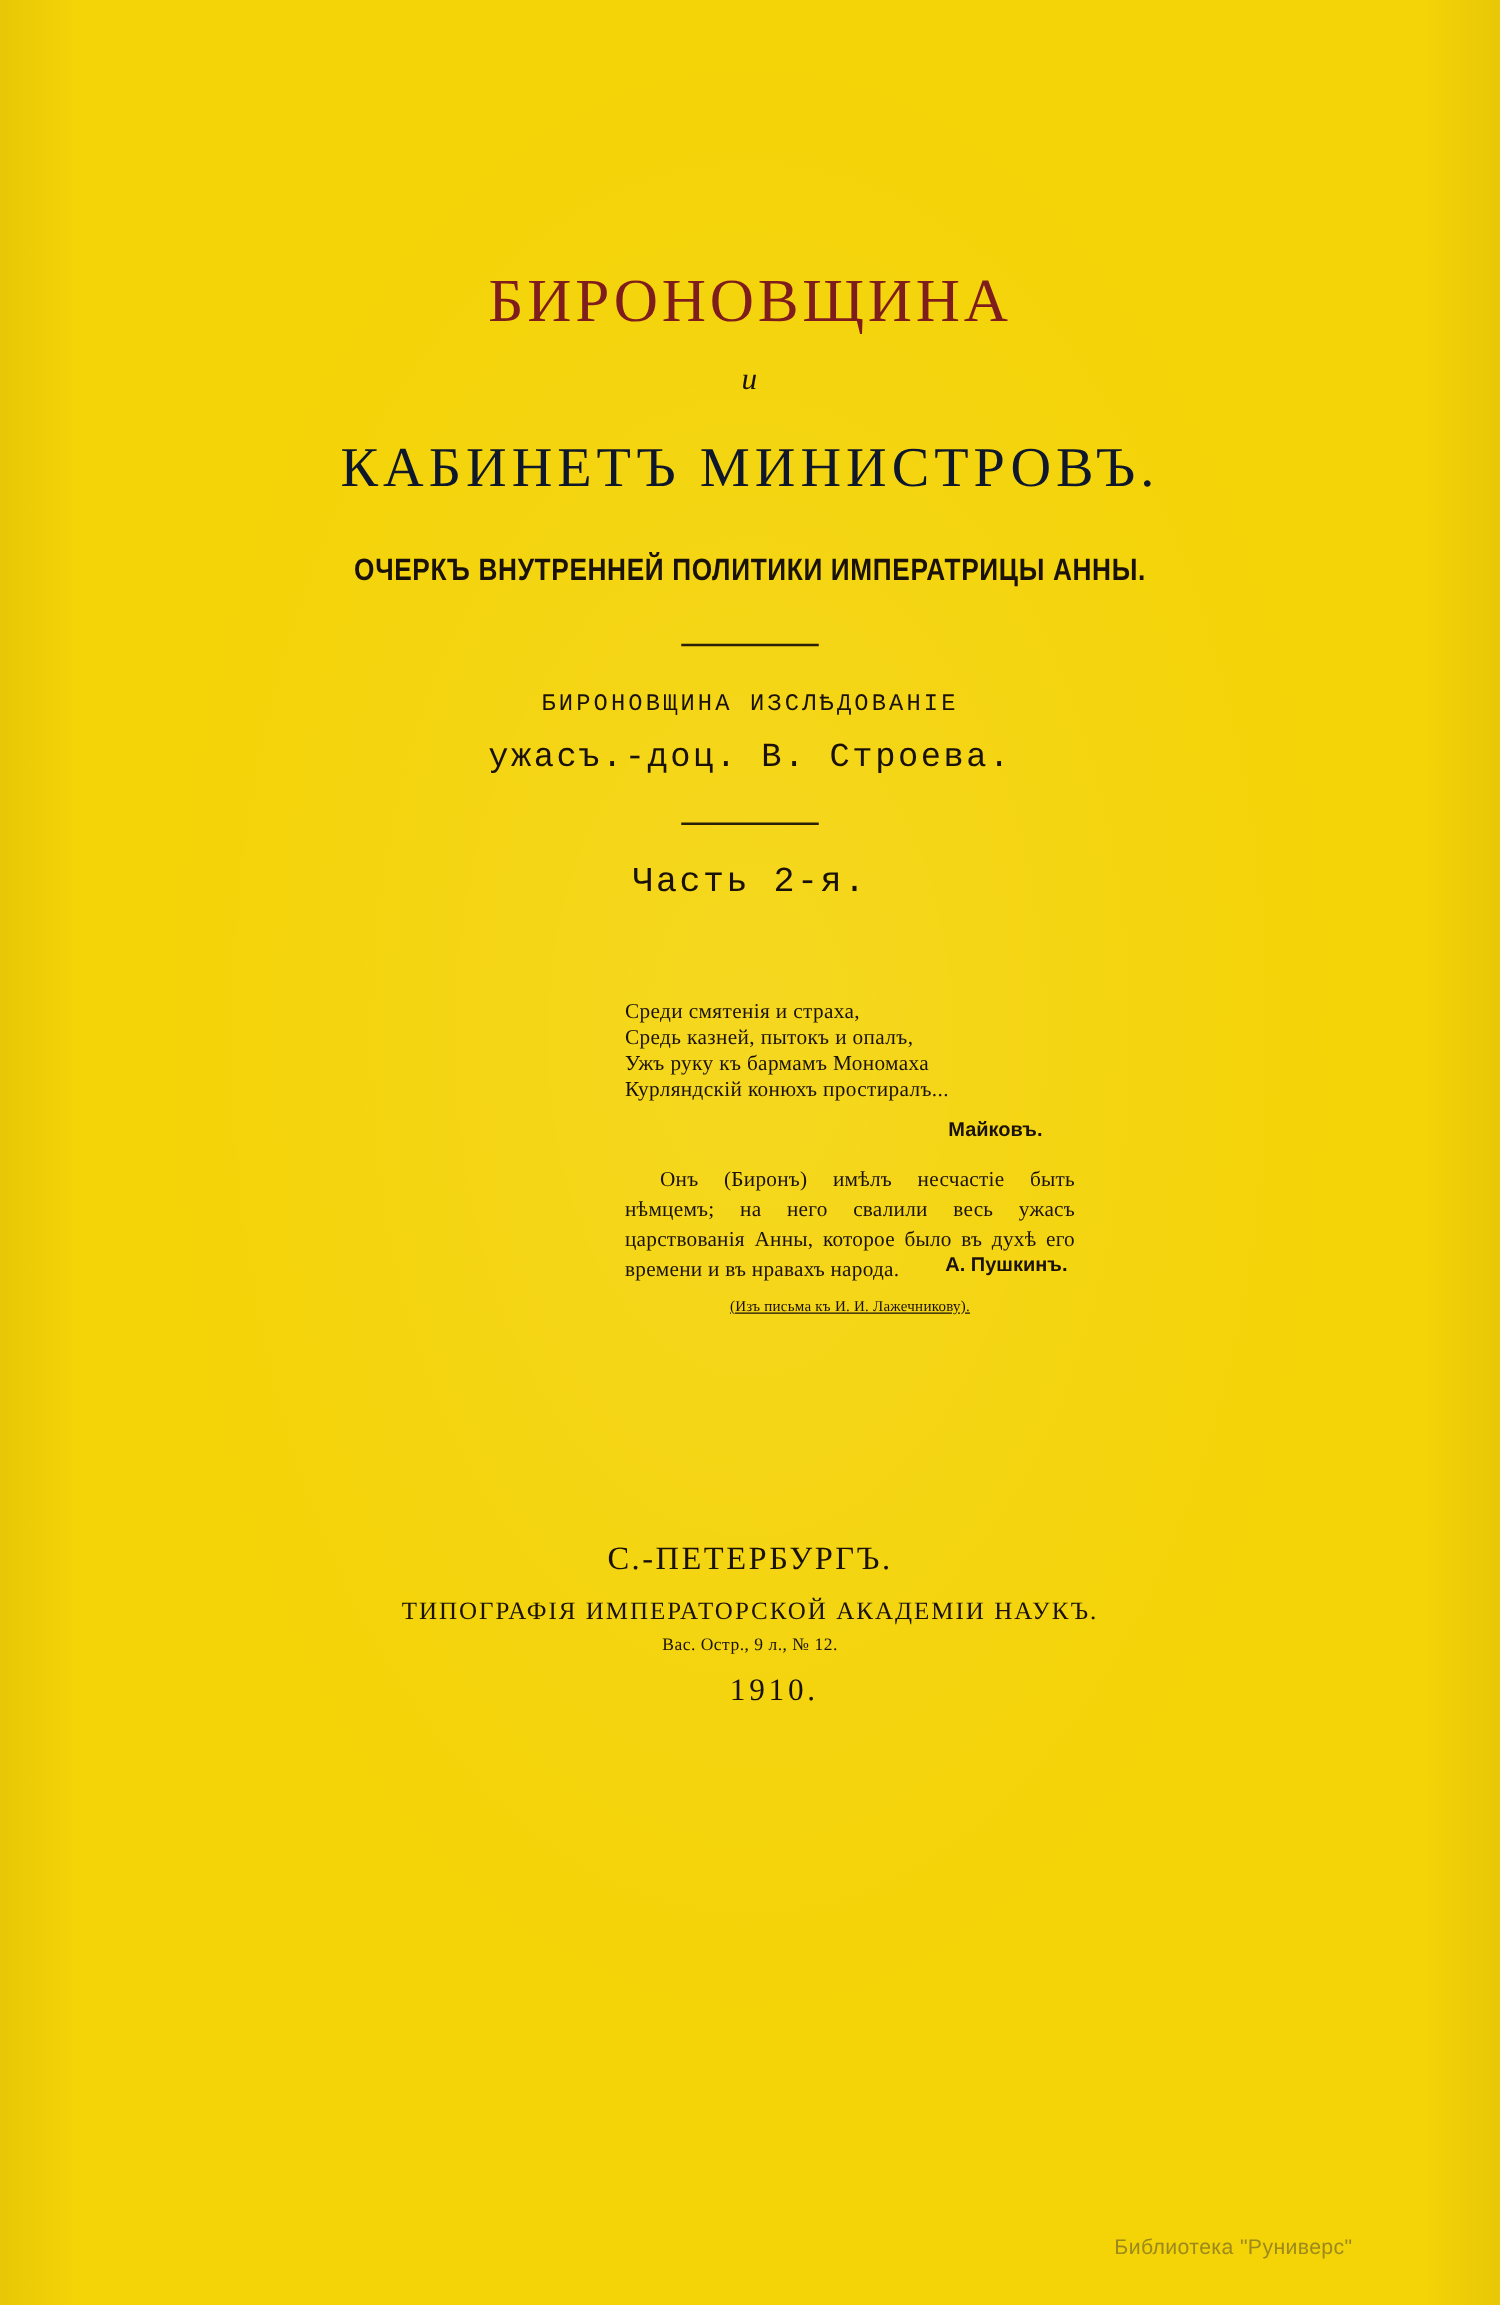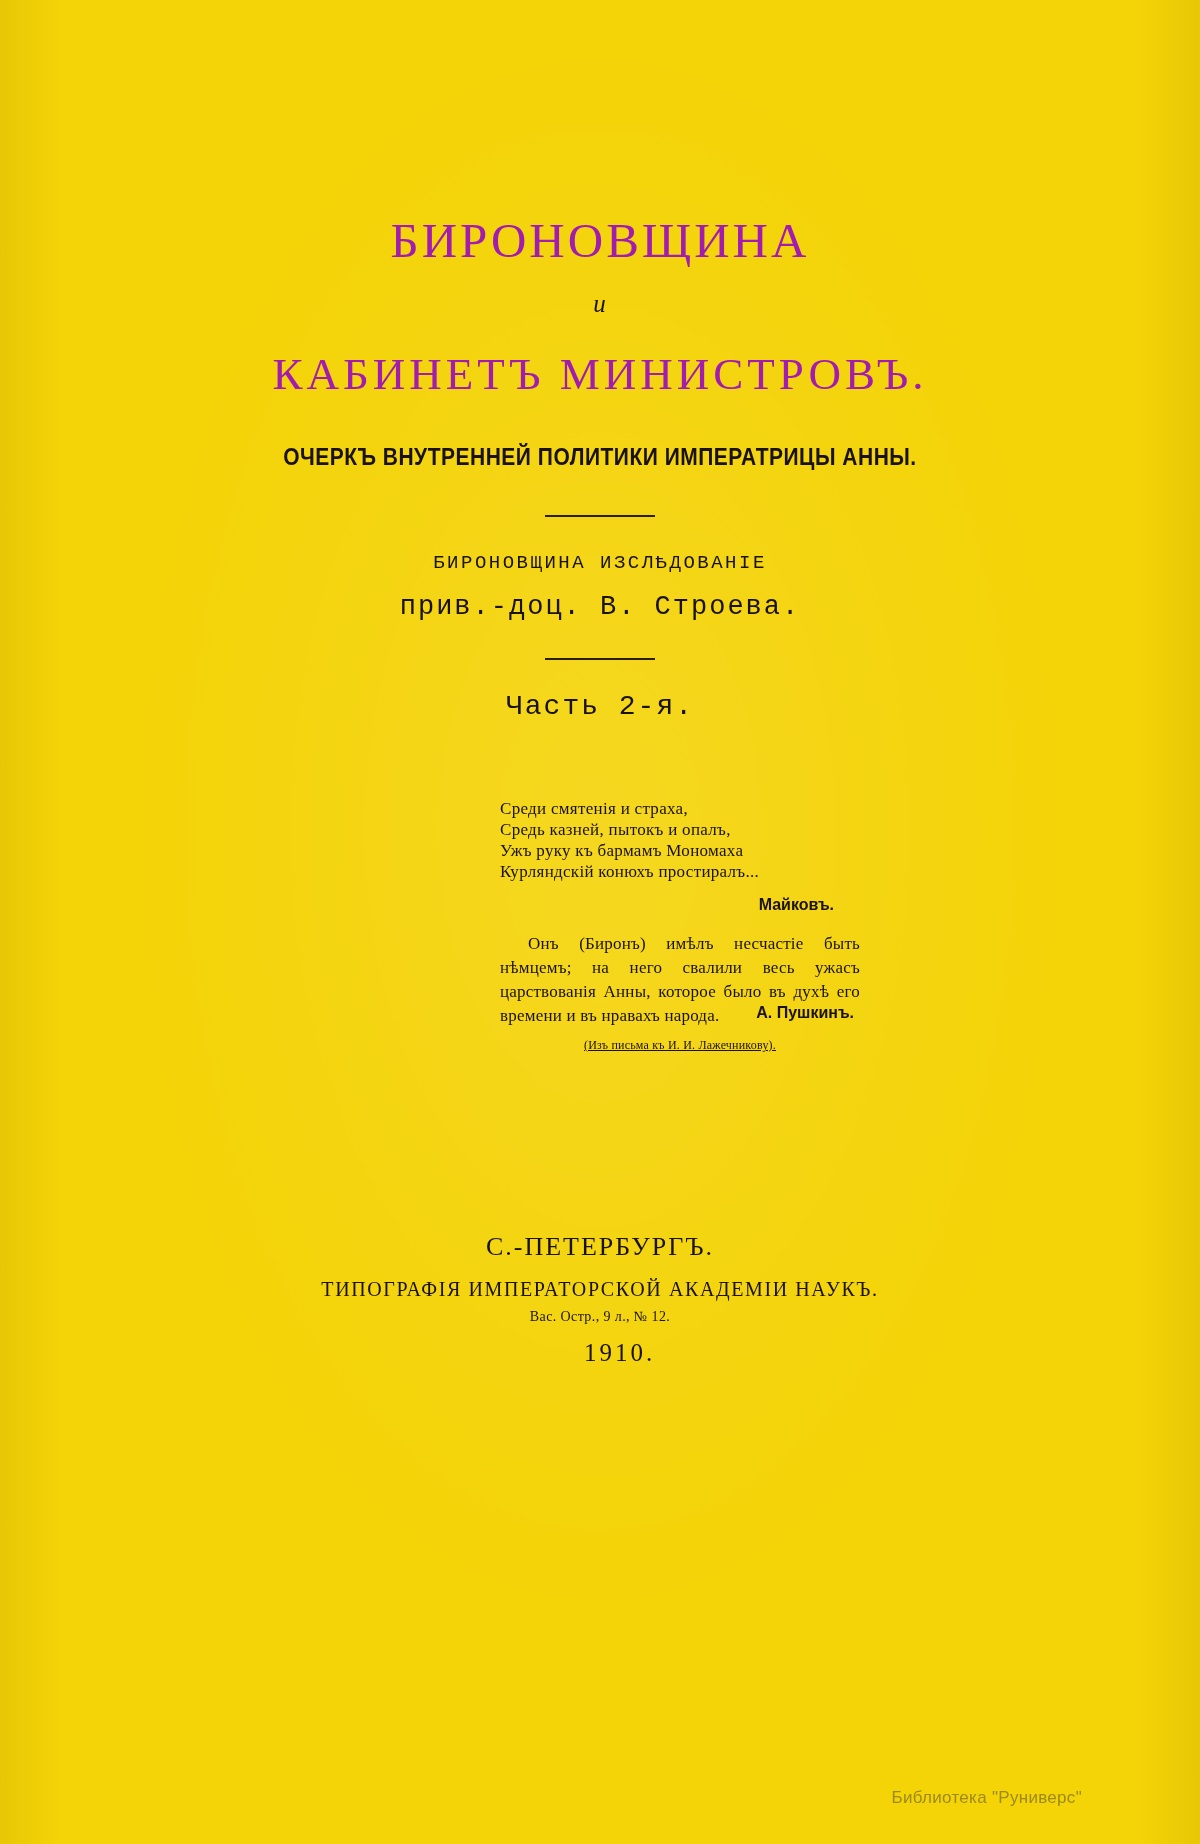--- a/index.html
+++ b/index.html
@@ -35,41 +35,41 @@
 
   .title-main {
     position: absolute;
     left: 0; right: 0;
     top: 212px;
     font-family: "Liberation Serif", serif;
     font-size: 49px;
     letter-spacing: 3px;
     font-weight: 400;
     text-align: center;
-    color: #a21caf;
+    color: #7f1d1d;
   }
 
   .title-conj {
     position: absolute;
     left: 0; right: 0;
     top: 290px;
     font-size: 25px;
     font-style: italic;
     text-align: center;
     letter-spacing: 1px;
   }
 
   .title-sub {
     position: absolute;
     left: 0; right: 0;
     top: 348px;
     font-size: 45px;
     letter-spacing: 4px;
     text-align: center;
-    color: #a21caf;
+    color: #0f172a;
   }
 
   .title-tagline {
     position: absolute;
     left: 0; right: 0;
     top: 443px;
     font-family: "Liberation Sans", sans-serif;
     font-weight: 700;
     font-size: 21px;
     letter-spacing: 0.5px;
@@ -235,21 +235,21 @@
   <div class="title-conj">и</div>
 
   <div class="title-sub">КАБИНЕТЪ МИНИСТРОВЪ.</div>
 
   <div class="title-tagline">ОЧЕРКЪ ВНУТРЕННЕЙ ПОЛИТИКИ ИМПЕРАТРИЦЫ АННЫ.</div>
 
   <div class="rule rule-1"></div>
 
   <div class="kind">БИРОНОВЩИНА ИЗСЛѢДОВАНІЕ</div>
 
-  <div class="author">прив.-доц. В. Строева.</div>
+  <div class="author">ужасъ.-доц. В. Строева.</div>
 
   <div class="rule rule-2"></div>
 
   <div class="part">Часть 2-я.</div>
 
 
   <div class="epigraphs">
     <div class="verse">Среди смятенія и страха,
 Средь казней, пытокъ и опалъ,
 Ужъ руку къ бармамъ Мономаха

